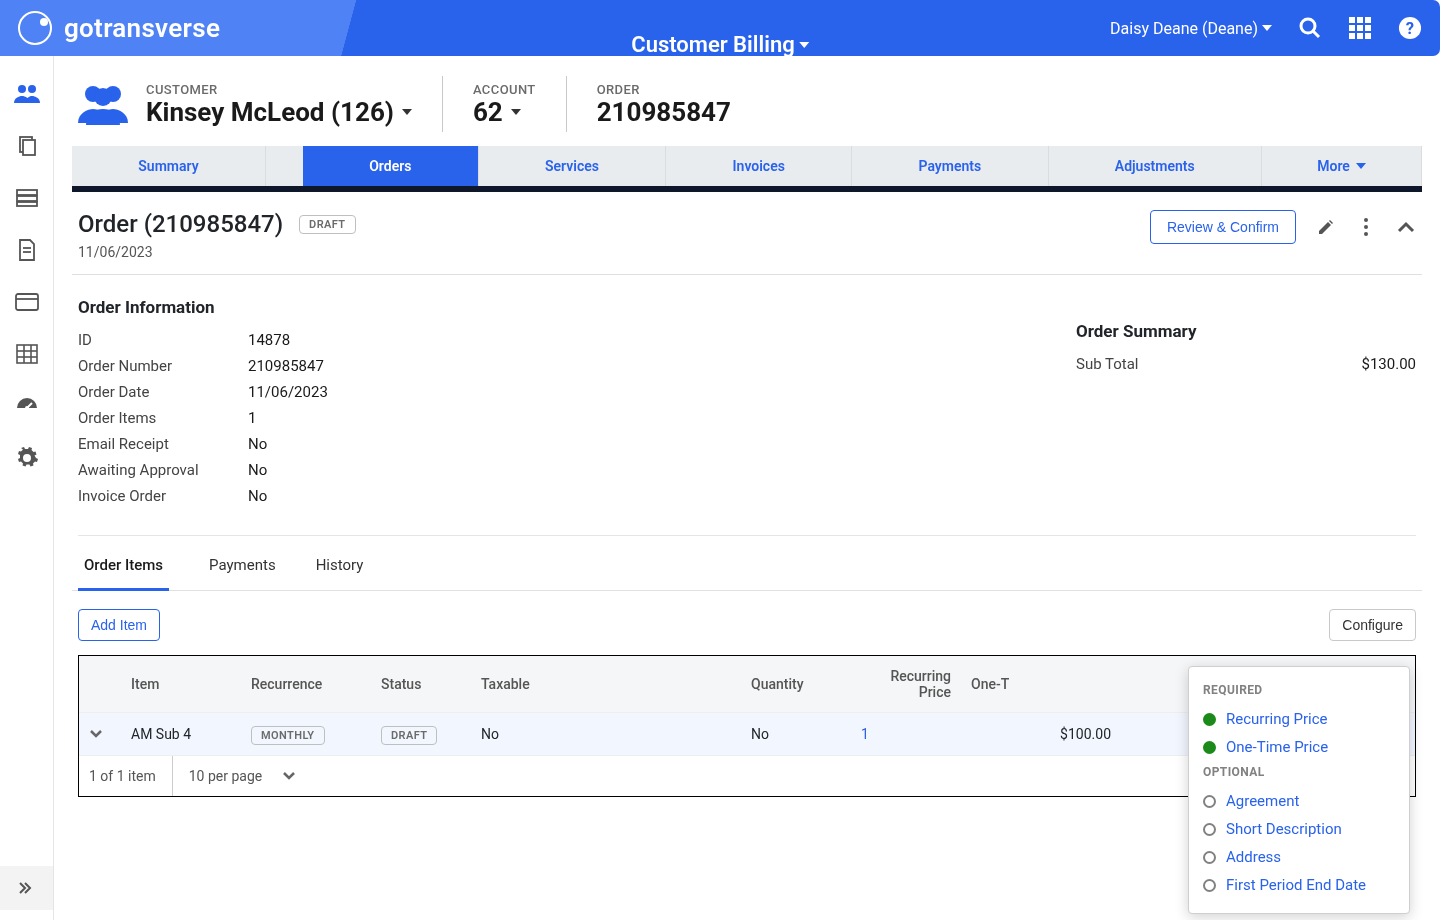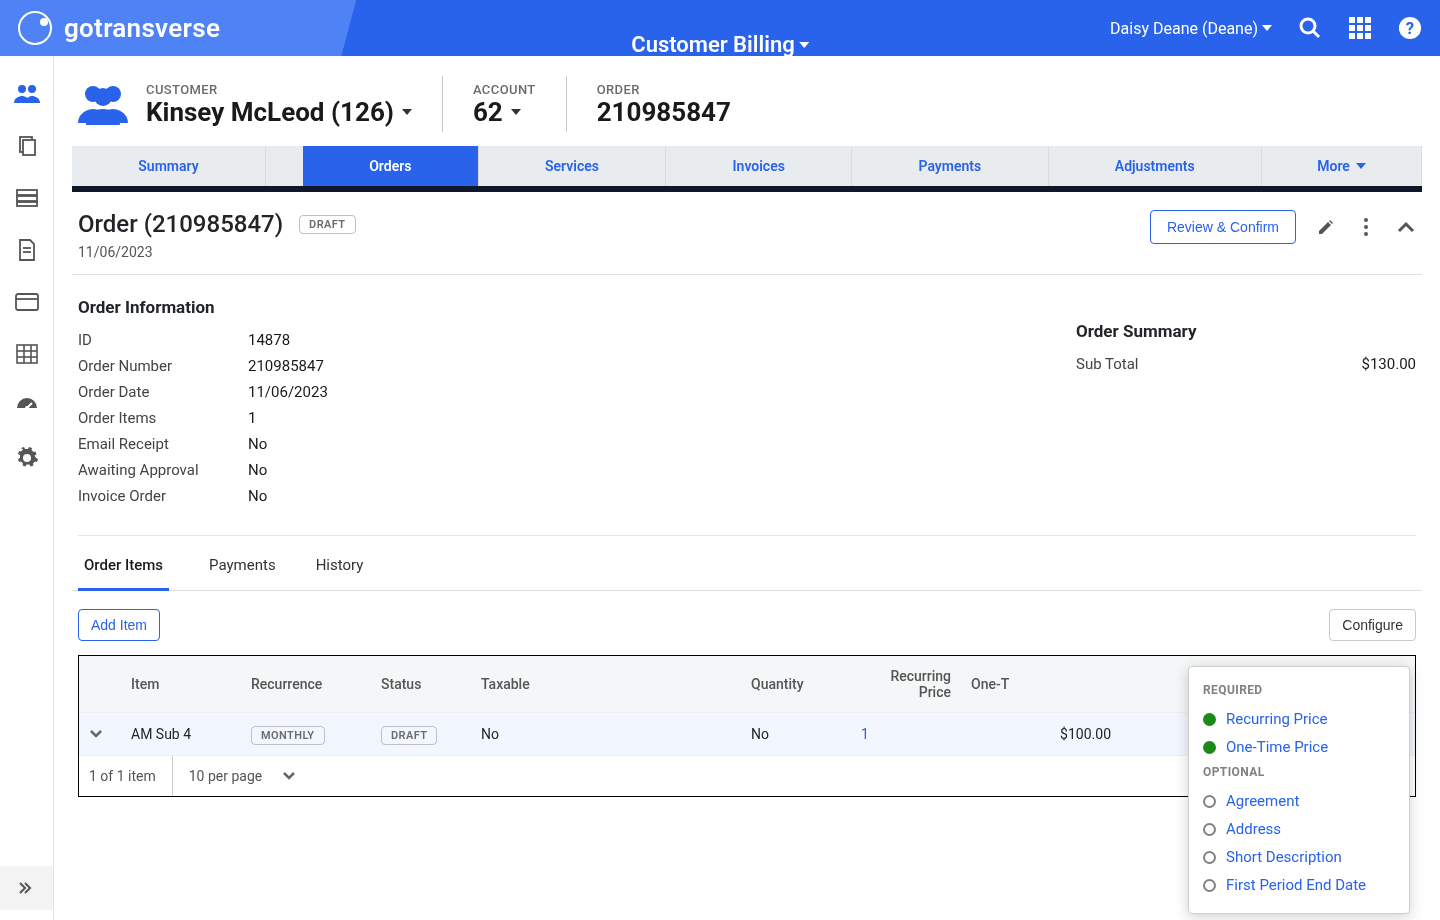--- a/index.html
+++ b/index.html
@@ -1,19 +1,19 @@
 <!DOCTYPE html>
 <html><head>
 <meta charset="utf-8">
 <style>
 * { box-sizing: border-box; margin: 0; padding: 0; }
 body { font-family: -apple-system, "Segoe UI", Roboto, Arial, sans-serif; font-size: 14px; color: #212529; background: #fff; width: 1440px; height: 920px; overflow: hidden; }
 
 
-.topbar { height: 56px; background: #2962eb; display: flex; align-items: center; color: #fff; position: relative; }
+.topbar { height: 56px; background: #2962eb; display: flex; align-items: center; color: #fff; position: relative; border-radius: 7px; }
 .topbar .brand-wrap { display: flex; align-items: center; gap: 12px; padding: 0 18px; height: 100%; background: linear-gradient(105deg, #4f82f5 0%, #4f82f5 80%, transparent 80.1%); width: 430px; }
 .brand-wrap .logo-circle { width: 34px; height: 34px; border: 2.5px solid #fff; border-radius: 50%; position: relative; }
 .brand-wrap .logo-circle:after { content: ''; position: absolute; width: 8px; height: 8px; background:#fff; border-radius:50%; right: 2px; top: 5px; }
 .brand-wrap .brand { font-size: 26px; font-weight: 600; letter-spacing: .3px; }
 .topbar .title { position: absolute; left: 50%; transform: translateX(-50%); font-size: 22px; font-weight: 600; display:flex; align-items:center; gap:4px; cursor:pointer;margin-top:33px; }
 .topbar .right { position: absolute; right: 18px; display: flex; align-items: center; gap: 26px; font-size: 16px; }
 .topbar .right .user { font-size: 16px; display:flex; align-items:center; gap:4px; cursor:pointer;}
 .topbar .ico { width: 24px; height: 24px; cursor: pointer; display:flex; align-items:center; justify-content:center;}
 .caret-down { width:0;height:0;border-left:5px solid transparent;border-right:5px solid transparent;border-top:6px solid currentColor; display:inline-block; }
 
@@ -415,25 +415,25 @@
         </div>
       </div>
     <div class="sec">OPTIONAL</div>
     <div id="pop-opt">
         <div class="opt">
           <span class="dot"></span>
           <span>Agreement</span>
         </div>
         <div class="opt">
           <span class="dot"></span>
+          <span>Short Description</span>
+        </div>
+        <div class="opt">
+          <span class="dot"></span>
           <span>Address</span>
-        </div>
-        <div class="opt">
-          <span class="dot"></span>
-          <span>Short Description</span>
         </div>
         <div class="opt">
           <span class="dot"></span>
           <span>First Period End Date</span>
         </div>
       </div>
   </div>
 
 </div>
 

